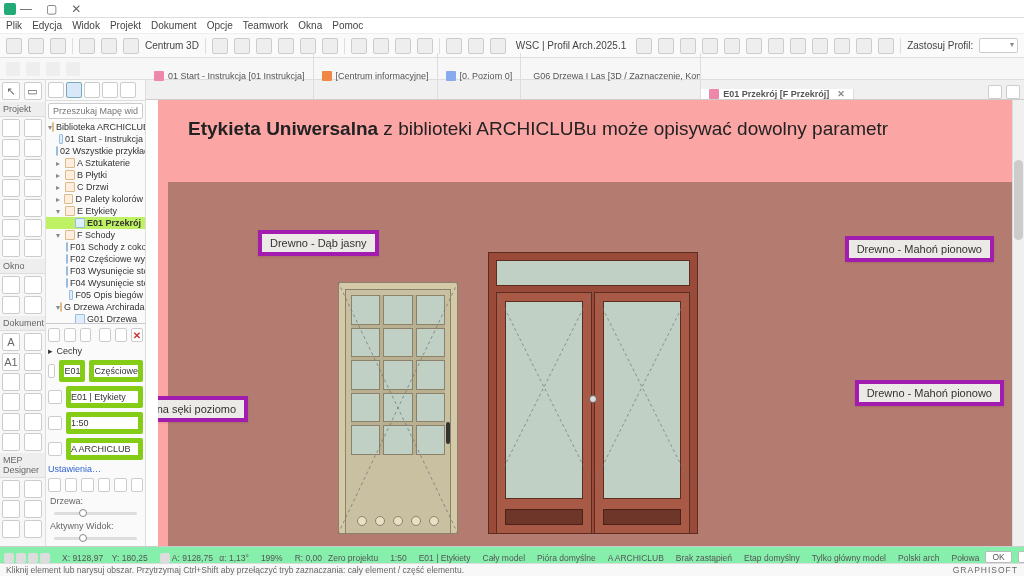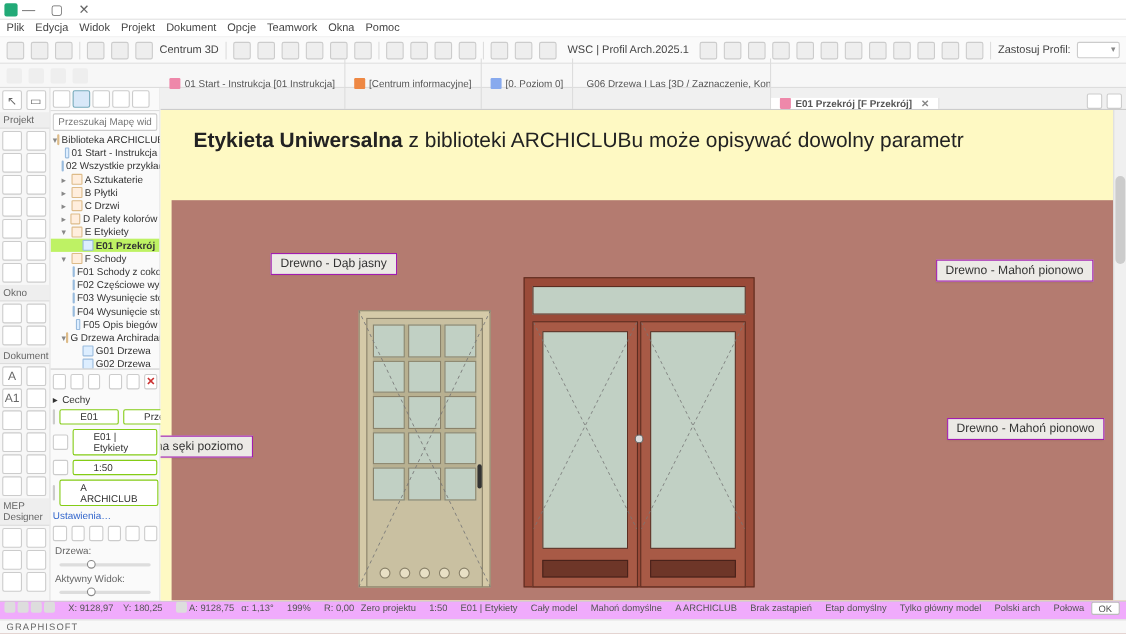--- a/index.html
+++ b/index.html
@@ -40,42 +40,42 @@
 .tree-item .twist { width: 9px; font-size: 8px; color: #888; }
 .tree-item .ticon { width: 10px; height: 10px; margin-right: 2px; background: #def; border: 1px solid #9bd; border-radius: 1px; }
 .tree-item.folder .ticon { background: #fed; border-color: #db8; }
 .tree-item.sel { background: #bef264; font-weight: 600; }
 .ind-1 { padding-left: 10px; } .ind-2 { padding-left: 20px; }
 
 .props-panel { border-top: 1px solid #ccc; padding: 2px; }
 .props-row { display: flex; gap: 4px; padding: 2px 0; align-items: center; }
 .props-row .btn { width: 14px; height: 14px; background: #fff; border: 1px solid #ccc; border-radius: 2px; }
 .props-row .btn.red { color: #c33; display:flex; align-items:center; justify-content:center; font-size:10px; font-weight:bold; }
-.props-row .dd { flex: 1; font-size: 9px; padding: 1px 18px; background: #fff; border: 1px solid #84cc16; border-radius: 2px; }
+.props-row .dd { flex: 1; font-size: 9px; padding: 1px 0; background: #fff; border: 5px solid #84cc16; border-radius: 2px; }
 .slider-row { display: flex; align-items: center; gap: 4px; padding: 4px 2px; }
 .slider-row .track { flex: 1; height: 3px; background: #ddd; border-radius: 2px; position: relative; }
 .slider-row .track .thumb { position: absolute; left: 30%; top: -3px; width: 8px; height: 8px; background: #fff; border: 1px solid #888; border-radius: 50%; }
 .aktywny { font-size: 9px; color: #666; padding: 2px; }
 
 .main { flex: 1; display: flex; flex-direction: column; background: #fff; position: relative; }
 .doc-tabs { height: 20px; background: #f0f0f0; border-bottom: 1px solid #ccc; display: flex; align-items: flex-end; }
 .doc-tab { display: flex; align-items: center; gap: 4px; padding: 0 8px; font-size: 9px; color: #555; border-right: 1px solid #ddd; cursor: pointer; white-space: nowrap; max-width: 180px; overflow: hidden; }
 .doc-tab .t-icon { width: 10px; height: 10px; border-radius: 1px; }
 .doc-tab.active { background: #fff; font-weight: 600; margin-top: 36px; }
 .doc-tab .close { margin-left: 4px; color: #888; }
 .doc-tabs .tab-tools { display: flex; align-items: center; gap: 4px; padding: 0 4px; }
 .doc-tabs .tab-tools .tb { width: 14px; height: 14px; background: #fff; border: 1px solid #ccc; border-radius: 2px; }
 
-.viewport { flex: 1; background: #fef9c3; position: relative; overflow: hidden; }
+.viewport { flex: 1; background: #fca5a5; position: relative; overflow: hidden; margin-left: 12px; }
 .heading { position: absolute; left: 30px; top: 16px; right: 20px; font-family: Georgia, serif; font-size: 19px; color: #222; line-height: 1.35; }
 .heading .bold { font-weight: 700; }
 
 .brown { position: absolute; left: 10px; right: 0; top: 82px; bottom: 0; background: #b47b70; }
 
-.label-tag { position: absolute; padding: 3px 8px; background: #eceae6; border: 1px solid #a21caf; font-size: 11px; color: #333; box-shadow: 0 1px 2px rgba(0,0,0,.1); z-index: 5; }
+.label-tag { position: absolute; padding: 3px 8px; background: #eceae6; border: 4px solid #a21caf; font-size: 11px; color: #333; box-shadow: 0 1px 2px rgba(0,0,0,.1); z-index: 5; }
 
 .door1 { position: absolute; left: 170px; top: 100px; width: 120px; height: 252px; z-index: 3; }
 .door1 .trim { position: absolute; inset: 0; background: #d5caa8; border: 1px solid #8a826a; }
 .door1 .panel { position: absolute; left: 7px; top: 7px; right: 7px; bottom: 0; background: #c9c0a1; border: 1px solid #8a826a; }
 .door1 .glass-grid { position: absolute; left: 13px; top: 13px; right: 13px; height: 160px; display: grid; grid-template-columns: repeat(3,1fr); grid-template-rows: repeat(5,1fr); gap: 3px; background: #b8b090; }
 .door1 .glass-grid .pane { background: #c1d0c4; border: 1px solid #8a826a; }
 .door1 .handle { position: absolute; right: 8px; top: 140px; width: 4px; height: 22px; background: #333; border-radius: 2px; }
 .door1 .dots { position: absolute; bottom: 8px; left: 0; right: 0; display: flex; justify-content: center; gap: 8px; }
 .door1 .dots .d { width: 10px; height: 10px; border-radius: 50%; background: #e8e0c5; border: 1px solid #8a826a; }
 .door1 .diag { position: absolute; inset: 0; }
@@ -88,21 +88,21 @@
 .door2 .leaf .glass { position: absolute; left: 8px; right: 8px; top: 8px; bottom: 34px; background: #c1d0c4; border: 1px solid #5c2c20; }
 .door2 .leaf .kick { position: absolute; left: 8px; right: 8px; bottom: 8px; height: 16px; background: #6e3628; border: 1px solid #4a221a; }
 .door2 .handle-c { position: absolute; left: 50%; top: 52%; width: 8px; height: 8px; background: #ddd; border: 1px solid #666; border-radius: 50%; transform: translate(-50%,-50%); }
 .door2 .diag { position: absolute; inset: 0; }
 
 svg.diag line { stroke: #777; stroke-width: 0.8; stroke-dasharray: 3 3; }
 
 .vp-scroll-right { position: absolute; right: 0; top: 0; bottom: 0; width: 12px; background: #f0f0f0; border-left: 1px solid #ddd; }
 .vp-scroll-right .thumb { position: absolute; left: 1px; right: 1px; top: 60px; height: 80px; background: #ccc; border-radius: 5px; }
 
-.statusbar1 { height: 17px; background: #f0abfc; border-top: 1px solid #ccc; display: flex; align-items: flex-start; font-size: 8.5px; color: #555; padding: 0 4px; gap: 6px; overflow: hidden; white-space: nowrap; }
+.statusbar1 { height: 17px; background: #86efac; border-top: 1px solid #ccc; display: flex; align-items: flex-end; font-size: 8.5px; color: #555; padding: 0 4px; gap: 6px; overflow: hidden; white-space: nowrap; }
 .statusbar1 .sb { display: flex; align-items: center; gap: 2px; }
 .statusbar1 .sb .ic { width: 10px; height: 10px; background: #ddd; border-radius: 2px; }
 .statusbar1 .sep { width: 1px; height: 12px; background: #ccc; }
 .statusbar1 .btn { padding: 0 6px; border: 1px solid #bbb; border-radius: 2px; background: #fff; }
 
 .statusbar2 { height: 13px; background: #f8f8f8; border-top: 1px solid #ddd; display: flex; align-items: center; justify-content: space-between; font-size: 8.5px; color: #666; padding: 0 6px; }
 </style>
 </head>
 <body>
 
@@ -357,21 +357,21 @@
         <div class="btn"></div>
         <div class="btn red">✕</div>
       </div>
       <div class="props-row">
           <span style="font-size:9px">▸ </span>
           <span style="font-size:9px">Cechy</span>
         </div>
       <div class="props-row">
           <div class="btn"></div>
           <div class="dd">E01</div>
-          <div class="dd">Przekrój</div>
+          <div class="dd">Częściowe</div>
         </div>
       <div class="props-row">
           <div class="btn"></div>
           <div class="dd">E01 | Etykiety</div>
         </div>
       <div class="props-row">
           <div class="btn"></div>
           <div class="dd">1:50</div>
         </div>
       <div class="props-row">
@@ -539,32 +539,33 @@
   <div class="sep"></div>
   <span>R: 0,00</span>
   <span>Zero projektu</span>
   <div class="sep"></div>
   <span>1:50</span>
   <div class="sep"></div>
   <span>E01 | Etykiety</span>
   <div class="sep"></div>
   <span>Cały model</span>
   <div class="sep"></div>
-  <span>Mahoń domyślne</span>
+  <span>Pióra domyślne</span>
   <div class="sep"></div>
   <span>A ARCHICLUB</span>
   <div class="sep"></div>
   <span>Brak zastąpień</span>
   <div class="sep"></div>
   <span>Etap domyślny</span>
   <div class="sep"></div>
   <span>Tylko główny model</span>
   <div class="sep"></div>
   <span>Polski arch</span>
   <div style="flex:1"></div>
   <span>Połowa</span>
   <span class="btn">OK</span>
   <span class="btn">Anuluj</span>
 </div>
 
 <div class="statusbar2">
+  <span>Kliknij element lub narysuj obszar. Przytrzymaj Ctrl+Shift aby przełączyć tryb zaznaczania: cały element / część elementu.</span>
   <span style="letter-spacing:1px">GRAPHISOFT</span>
 </div>
 
 </body></html>

